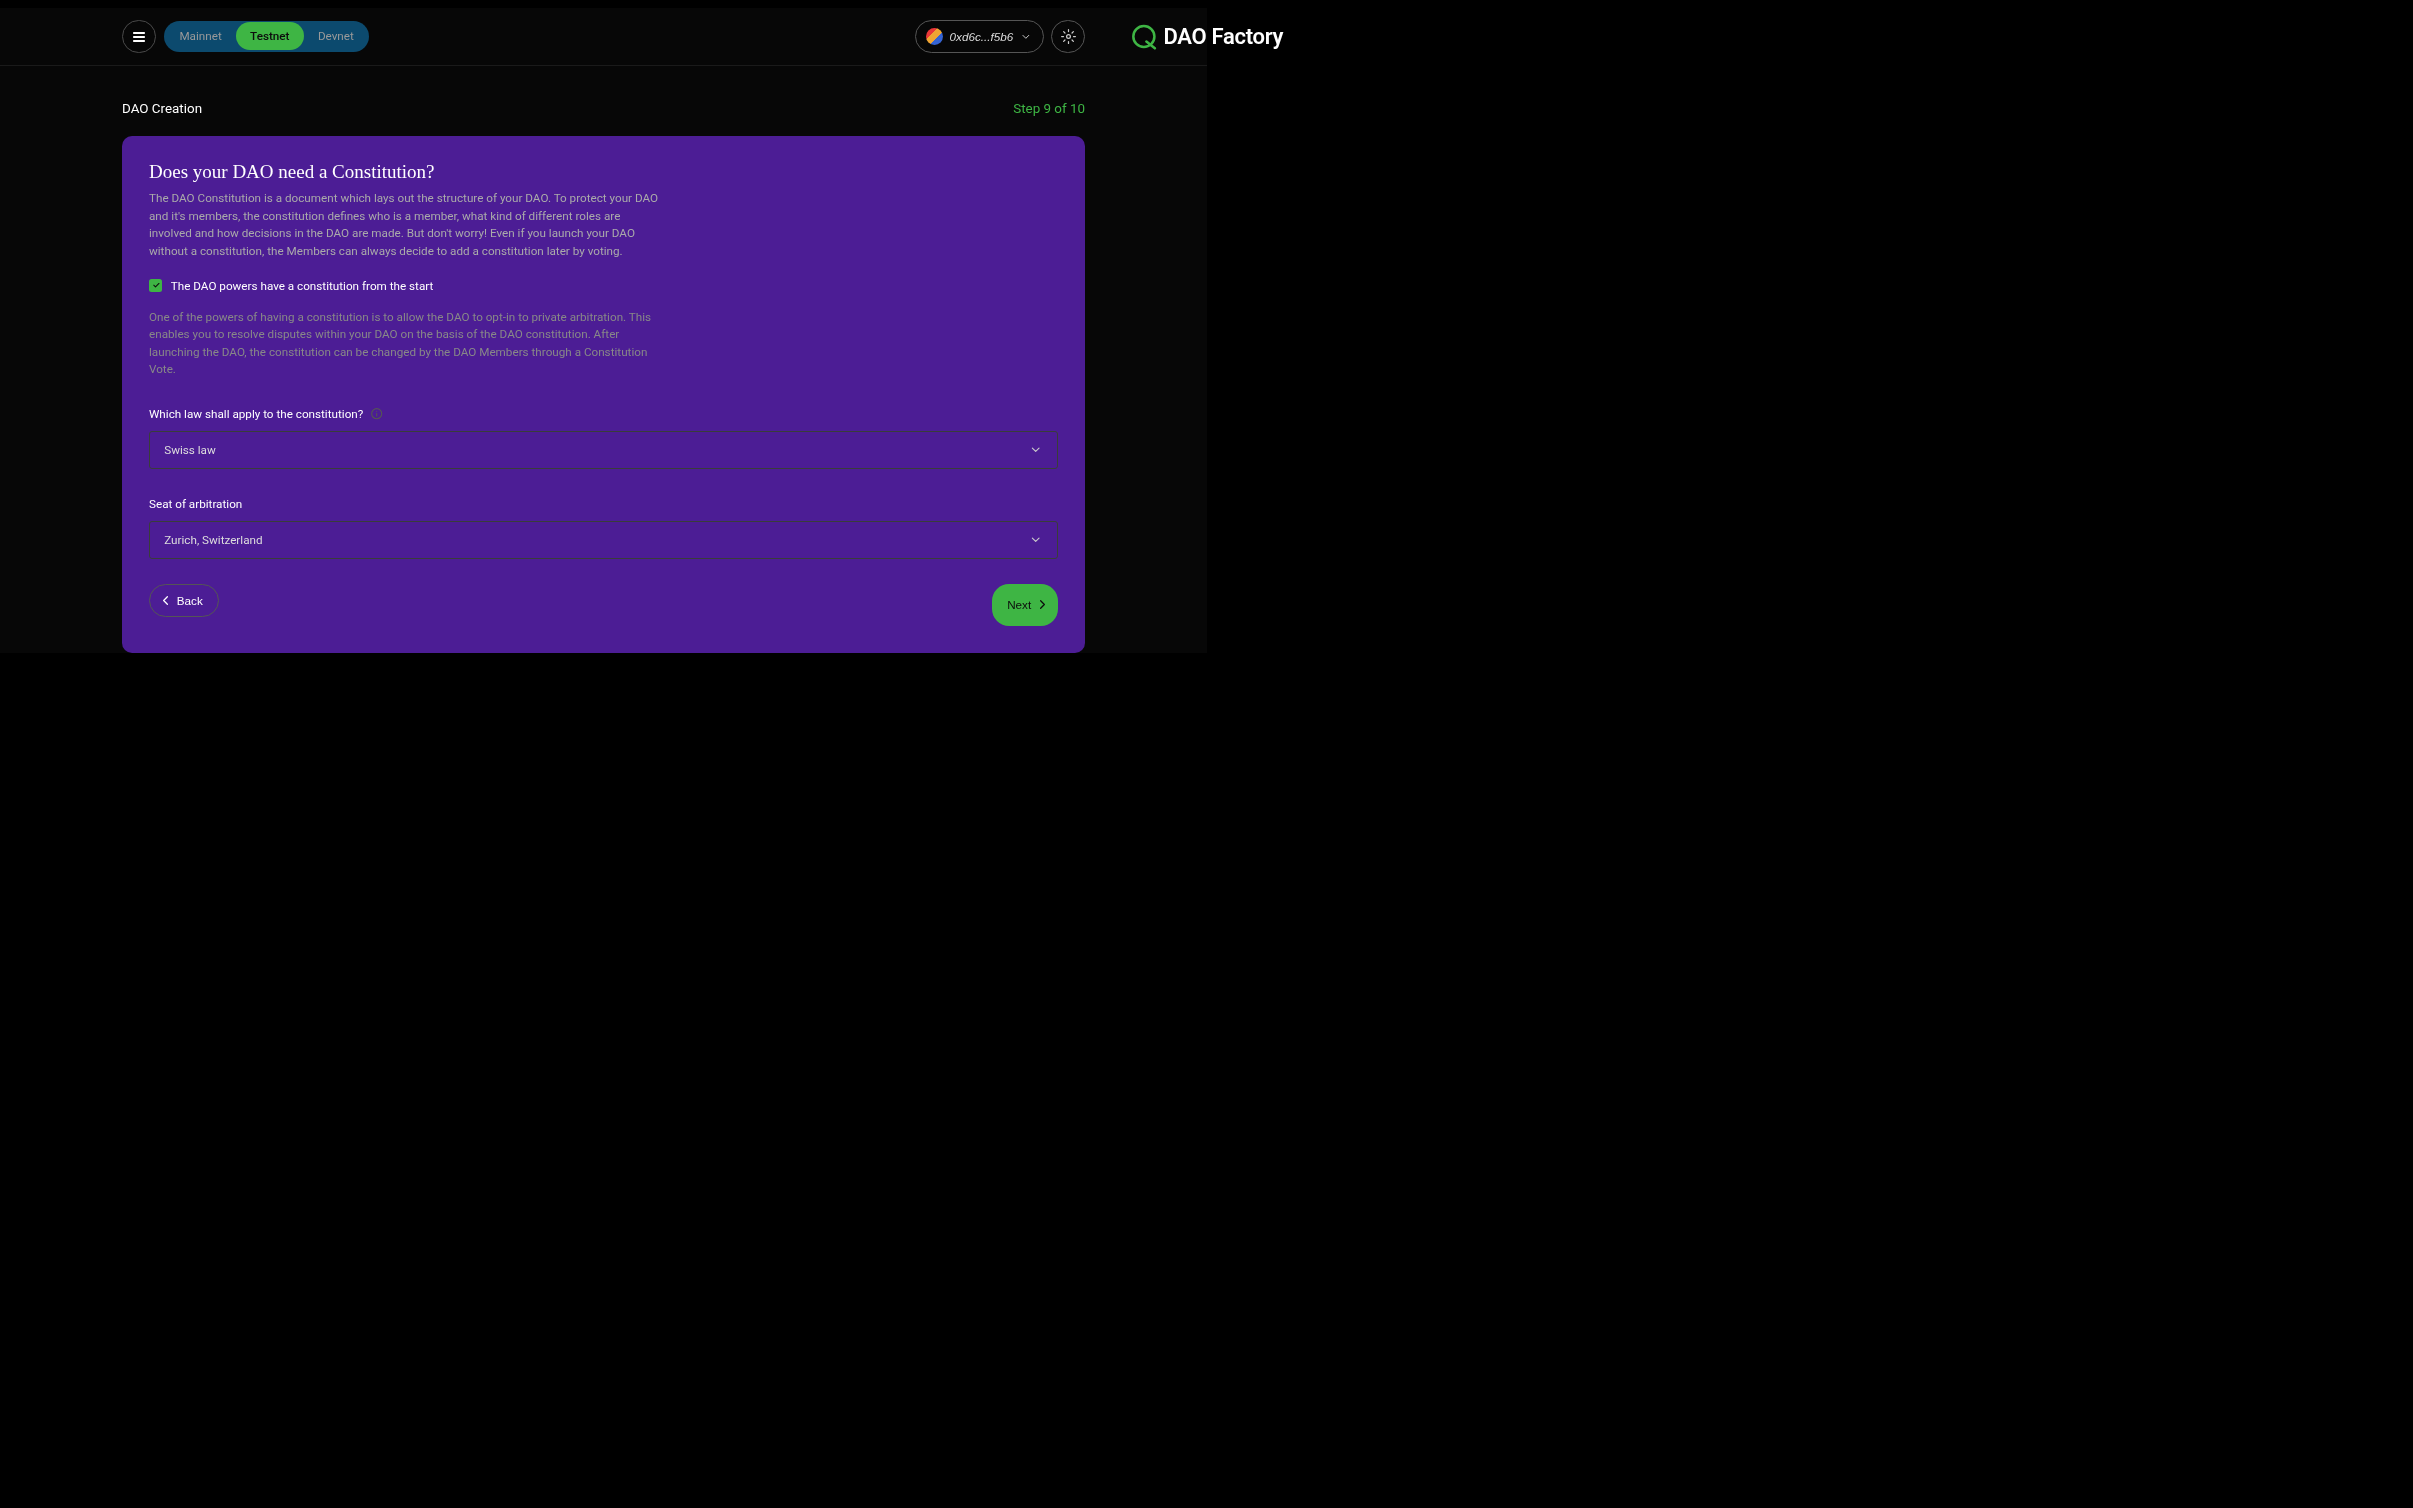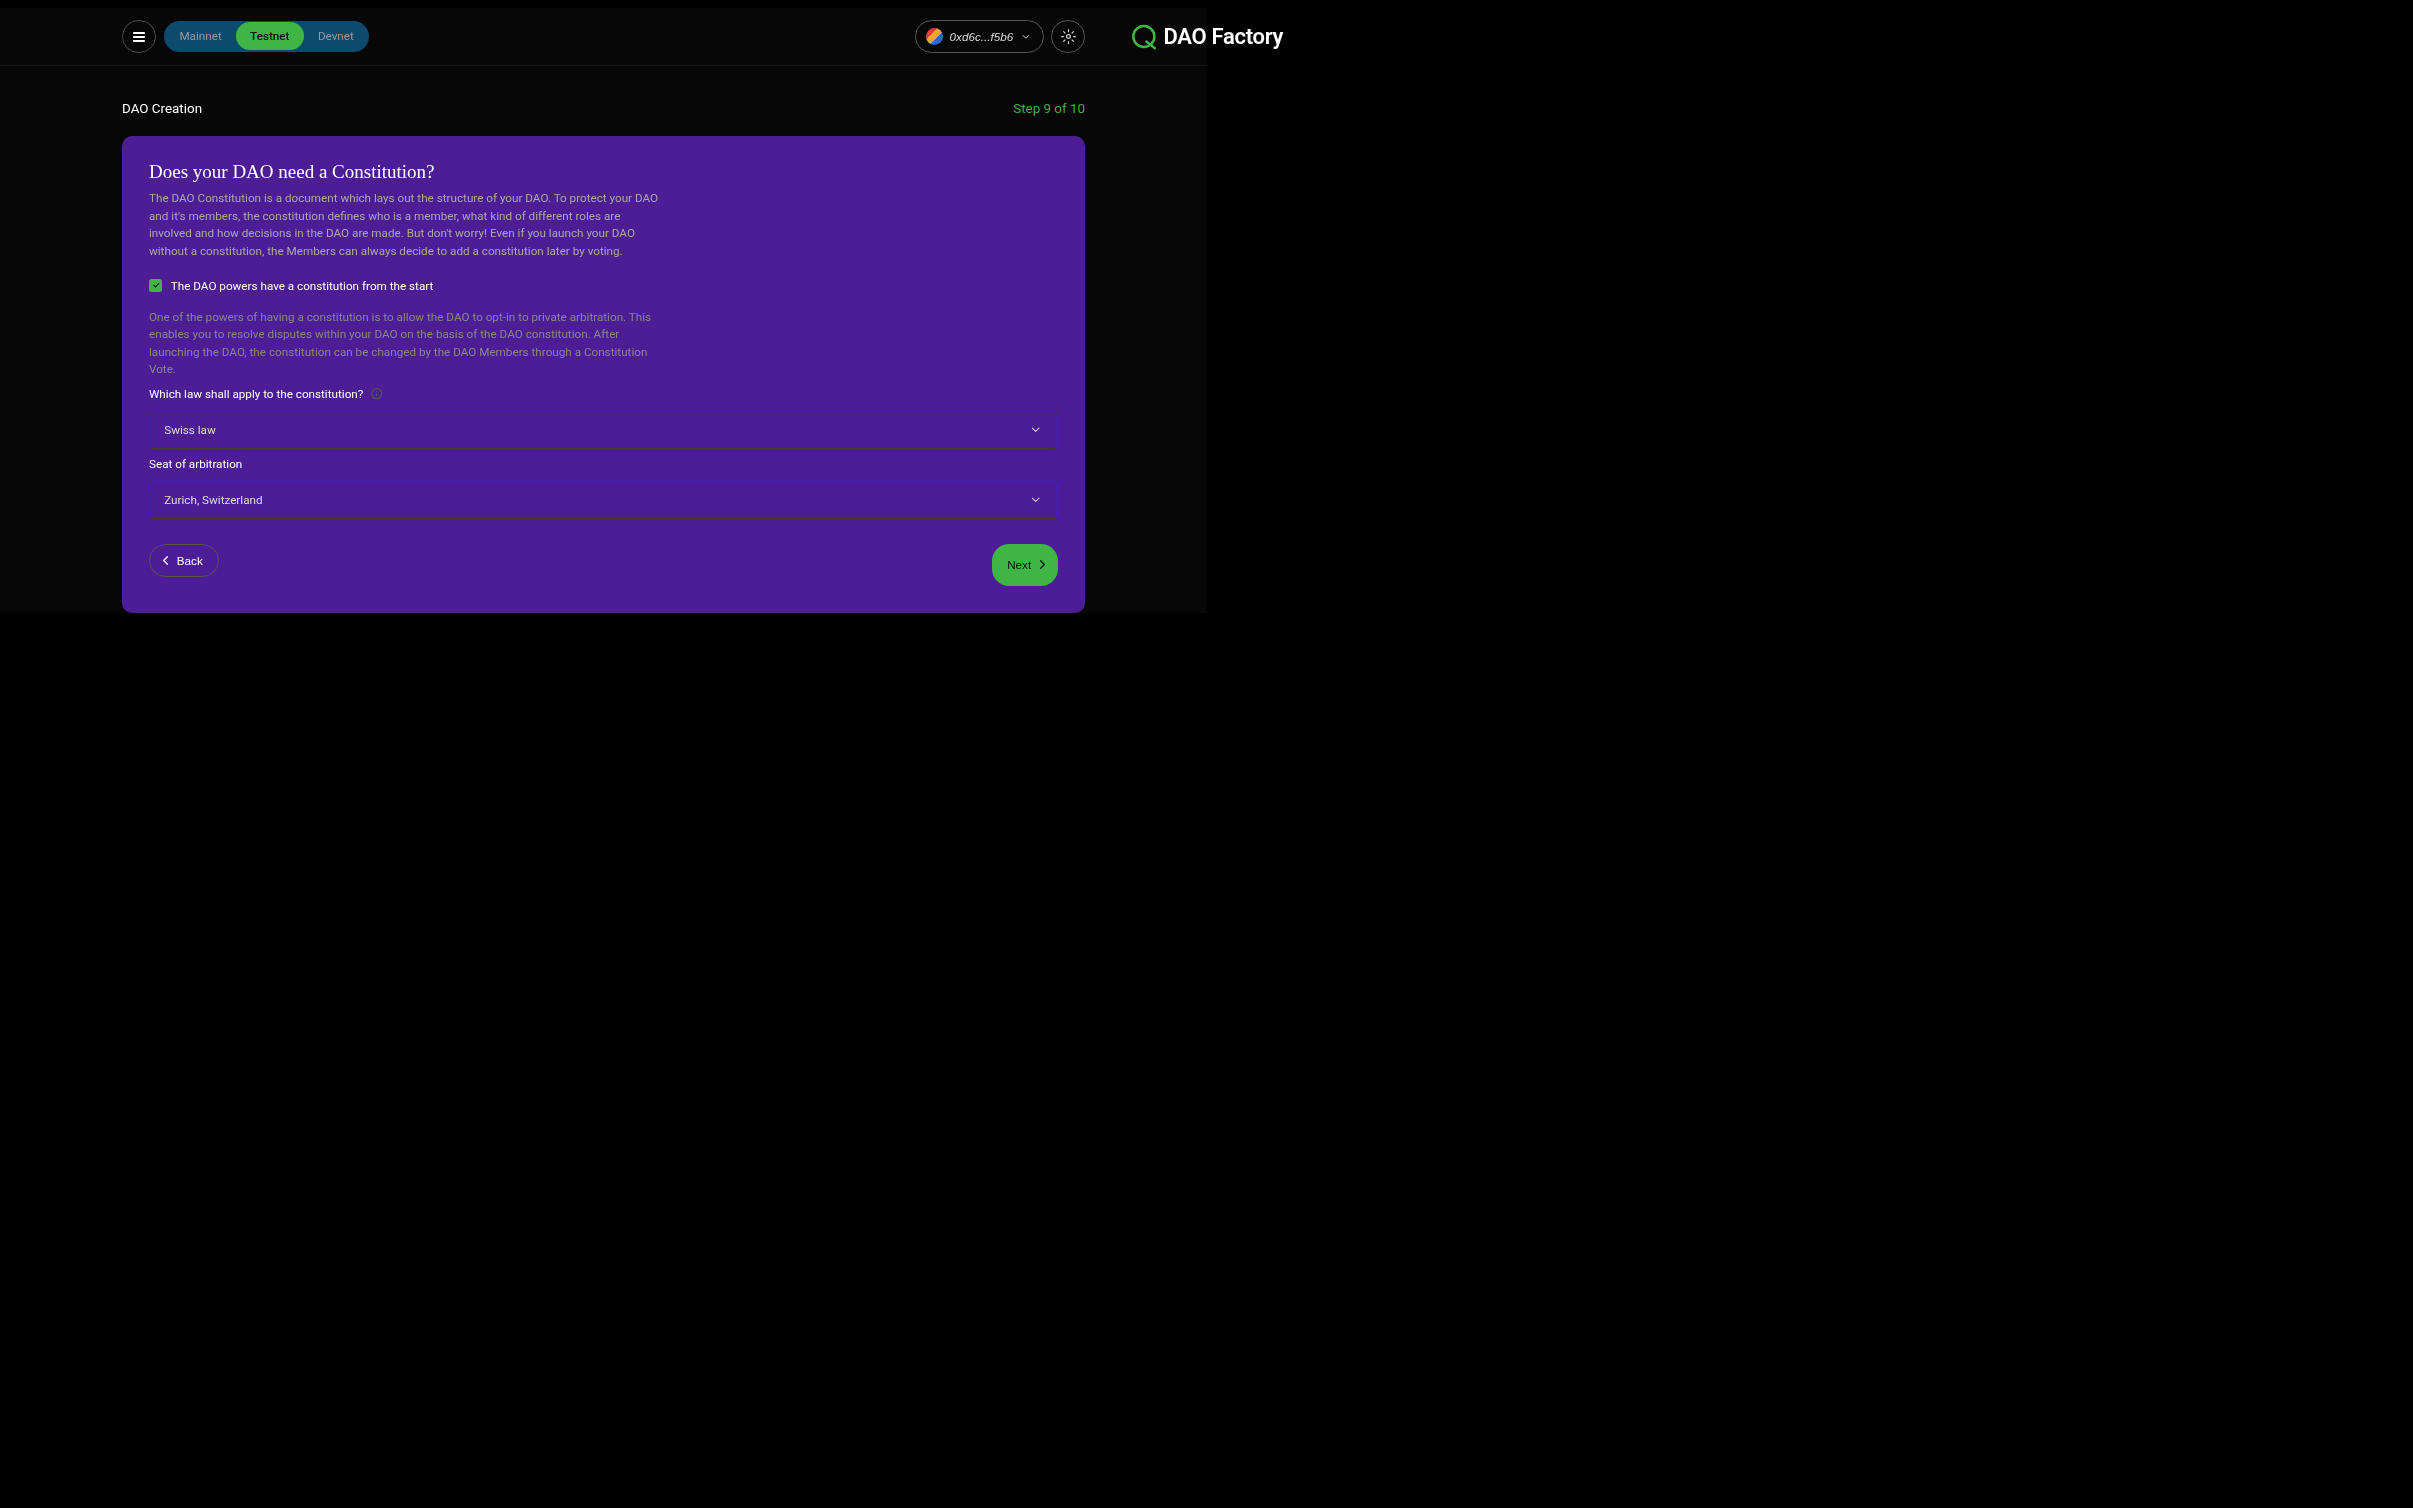--- a/index.html
+++ b/index.html
@@ -193,21 +193,21 @@
       color: #fff;
     }
     .info-text {
       font-size: 11.7px;
       line-height: 1.5;
       color: #888;
       max-width: 520px;
       margin-top: 16px;
     }
     .field-group {
-      margin-top: 8px;
+      margin-top: 28px;
     }
     .field-label {
       font-size: 11.7px;
       color: #fff;
       display: flex;
       align-items: center;
       gap: 6.7px;
       margin-bottom: 10px;
     }
     .info-icon {

